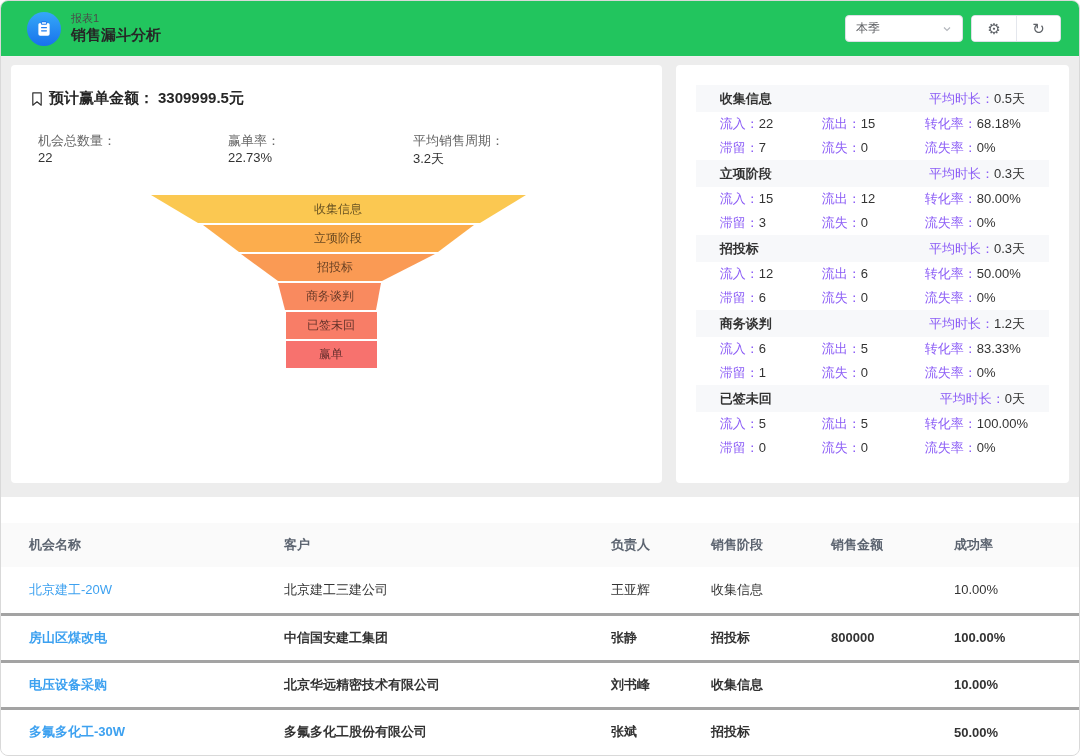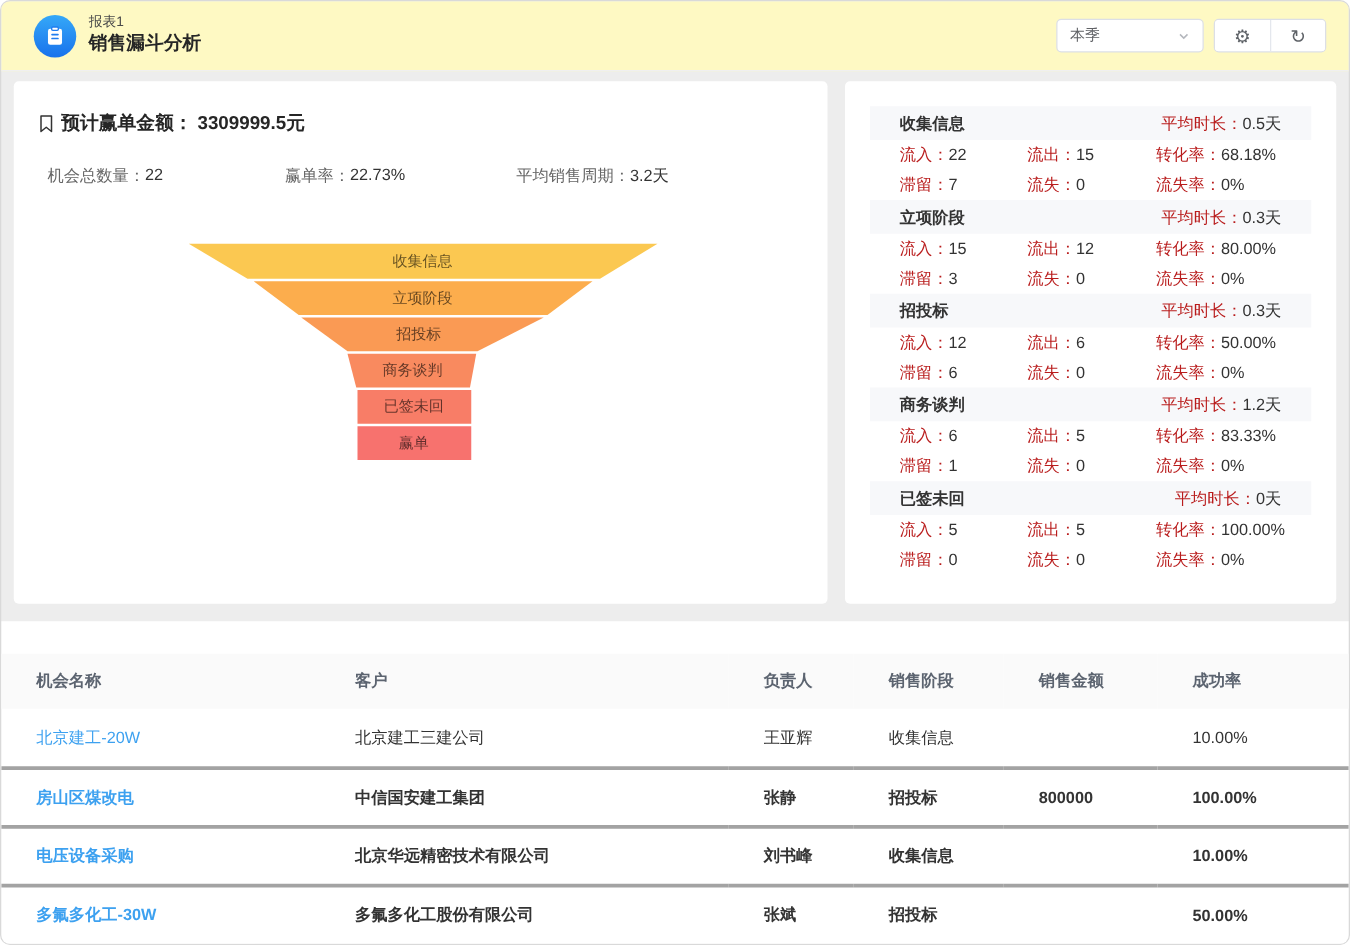--- a/index.html
+++ b/index.html
@@ -4,21 +4,21 @@
 <style>
   * { margin:0; padding:0; box-sizing:border-box; }
   html,body { background:#fff; }
   body { font-family:"Liberation Sans","DejaVu Sans",sans-serif; color:#333; }
   .page {
     width:1080px; height:756px; border:1px solid #d9d9d9; border-radius:8px;
     overflow:hidden; background:#ededed; position:relative;
   }
   
   .topbar {
-    height:56px; background:#fef9c3; display:flex; align-items:center;
+    height:56px; background:#22c55e; display:flex; align-items:center;
     padding:0 18px 0 26px; border-bottom:1px solid #f0f0f0;
   }
   .logo {
     width:34px; height:34px; border-radius:50%;
     background:linear-gradient(180deg,#35a8f8 0%,#1872ec 100%);
     display:flex; align-items:center; justify-content:center; flex:0 0 auto;
   }
   .titles { margin-left:10px; line-height:1.25; }
   .report-label { font-size:11px; color:#4a4a4a; }
   .page-title { font-size:15px; font-weight:bold; color:#262626; }
@@ -39,21 +39,21 @@
   }
   .icon-btn + .icon-btn { border-left:1px solid #e4e7ed; }
   
   .content { padding:8px 10px 0 10px; display:flex; gap:14px; }
   .card { background:#fff; border-radius:4px; height:418px; }
   .card-left { width:652px; position:relative; }
   .card-right { width:394px; padding:20px 20px 0 20px; }
   .expected-row { display:flex; align-items:center; gap:4px; padding:24px 0 0 18px; }
   .expected-text { font-size:15px; font-weight:bold; color:#262626; }
   .stats-row { display:flex; padding-left:27px; margin-top:24px; font-size:13px; }
-  .stat { display:flex; }
+  .stat { display:flex;flex-direction:column; }
   .stat:nth-child(1){ width:190px; }
   .stat:nth-child(2){ width:185px; }
   .stat .lbl { color:#666; }
   .stat .val { color:#333; }
   .funnel-svg { position:absolute; left:0; top:110px; }
   .funnel-label { font-size:12px; fill:rgba(0,0,0,0.60); text-anchor:middle; }
   .tooltip {
     position:absolute; left:340px; top:305px; height:29px;
     background:rgba(88,88,88,0.96); border-radius:4px; color:#fff;
     font-size:12.5px; display:flex; align-items:center; padding:0 12px;
@@ -63,21 +63,21 @@
   .stage-block { font-size:13px; }
   .stage-head {
     height:27px; background:#f7f8fa; display:flex; align-items:center;
     padding:0 24px; justify-content:space-between;
   }
   .stage-name { color:#333; font-weight:600; }
   .metric-row {
     display:grid; grid-template-columns:102px 103px 1fr;
     padding:0 0 0 24px; height:24px; align-items:center;
   }
-  .lblg { color:#b91c1c; }
+  .lblg { color:#8b5cf6; }
   .vald { color:#333; }
   
   .table-section { margin-top:14px; background:#fff; height:260px; padding-top:26px; }
   table { width:100%; border-collapse:collapse; table-layout:fixed; font-size:13px; }
   col.c1{width:255px;} col.c2{width:327px;} col.c3{width:100px;}
   col.c4{width:120px;} col.c5{width:123px;} col.c6{width:auto;}
   thead th {
     background:#fafafa; height:44px; text-align:left; font-weight:bold;
     color:#5c6470; padding-left:28px;
   }

